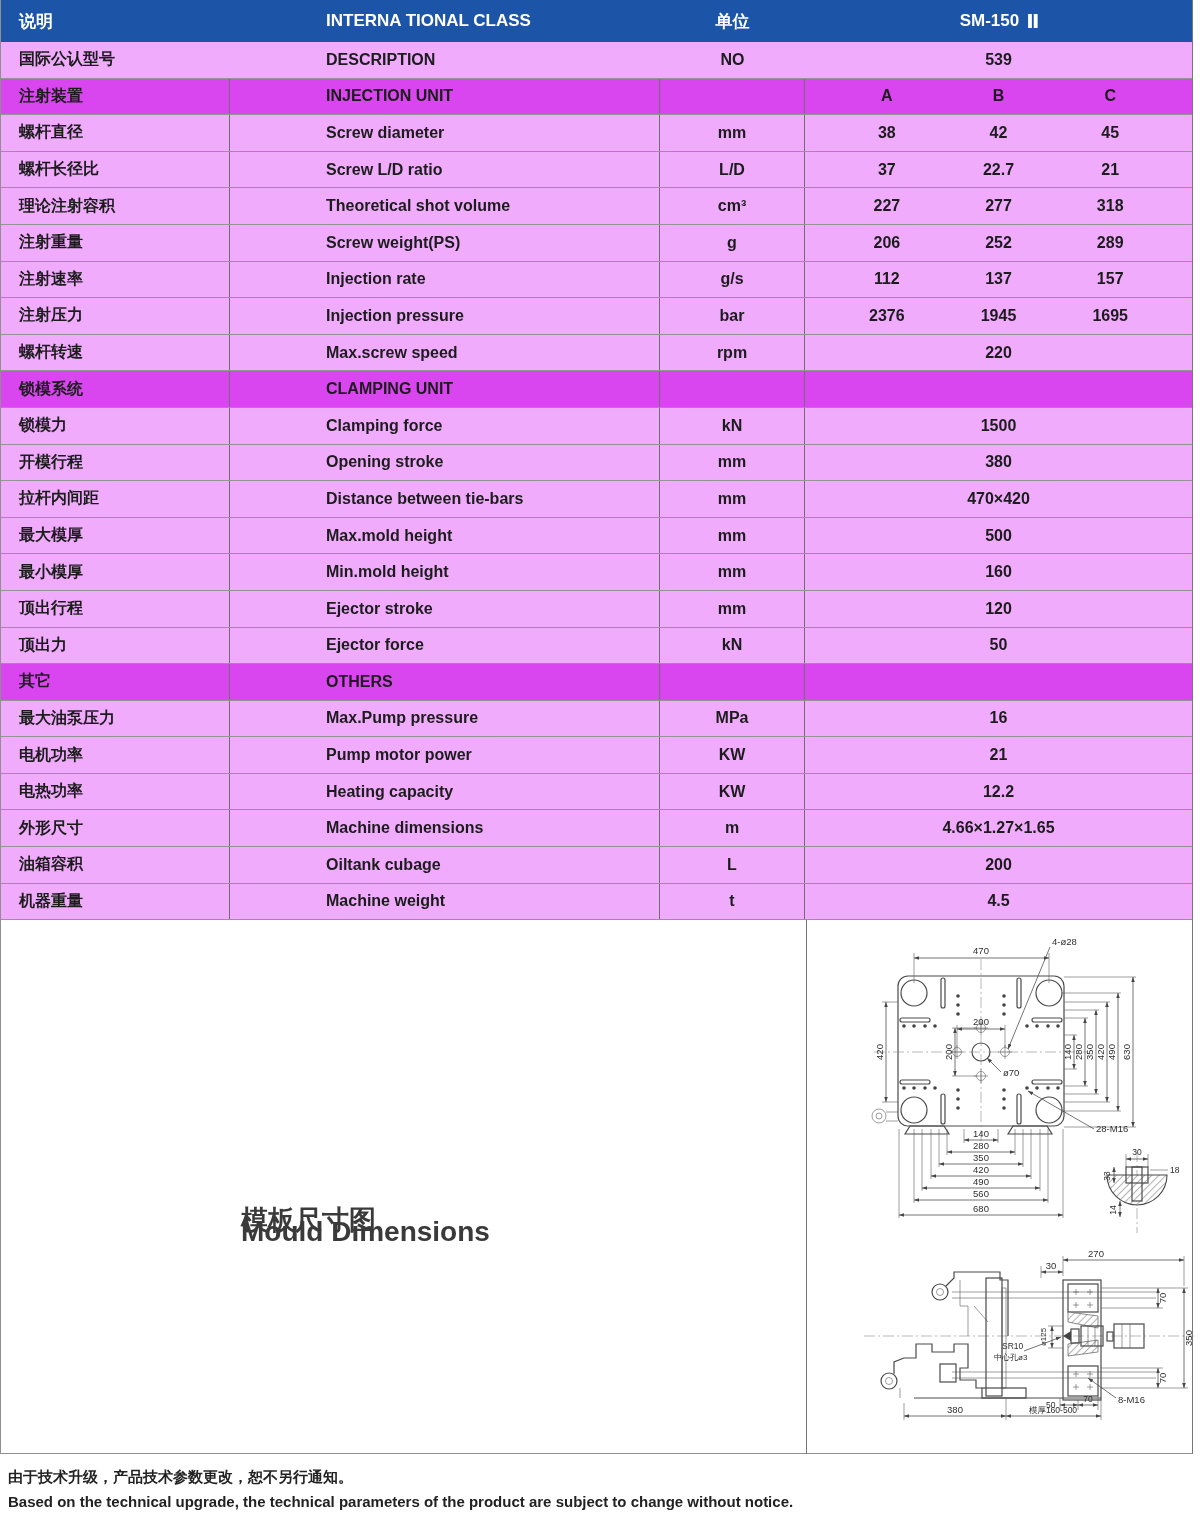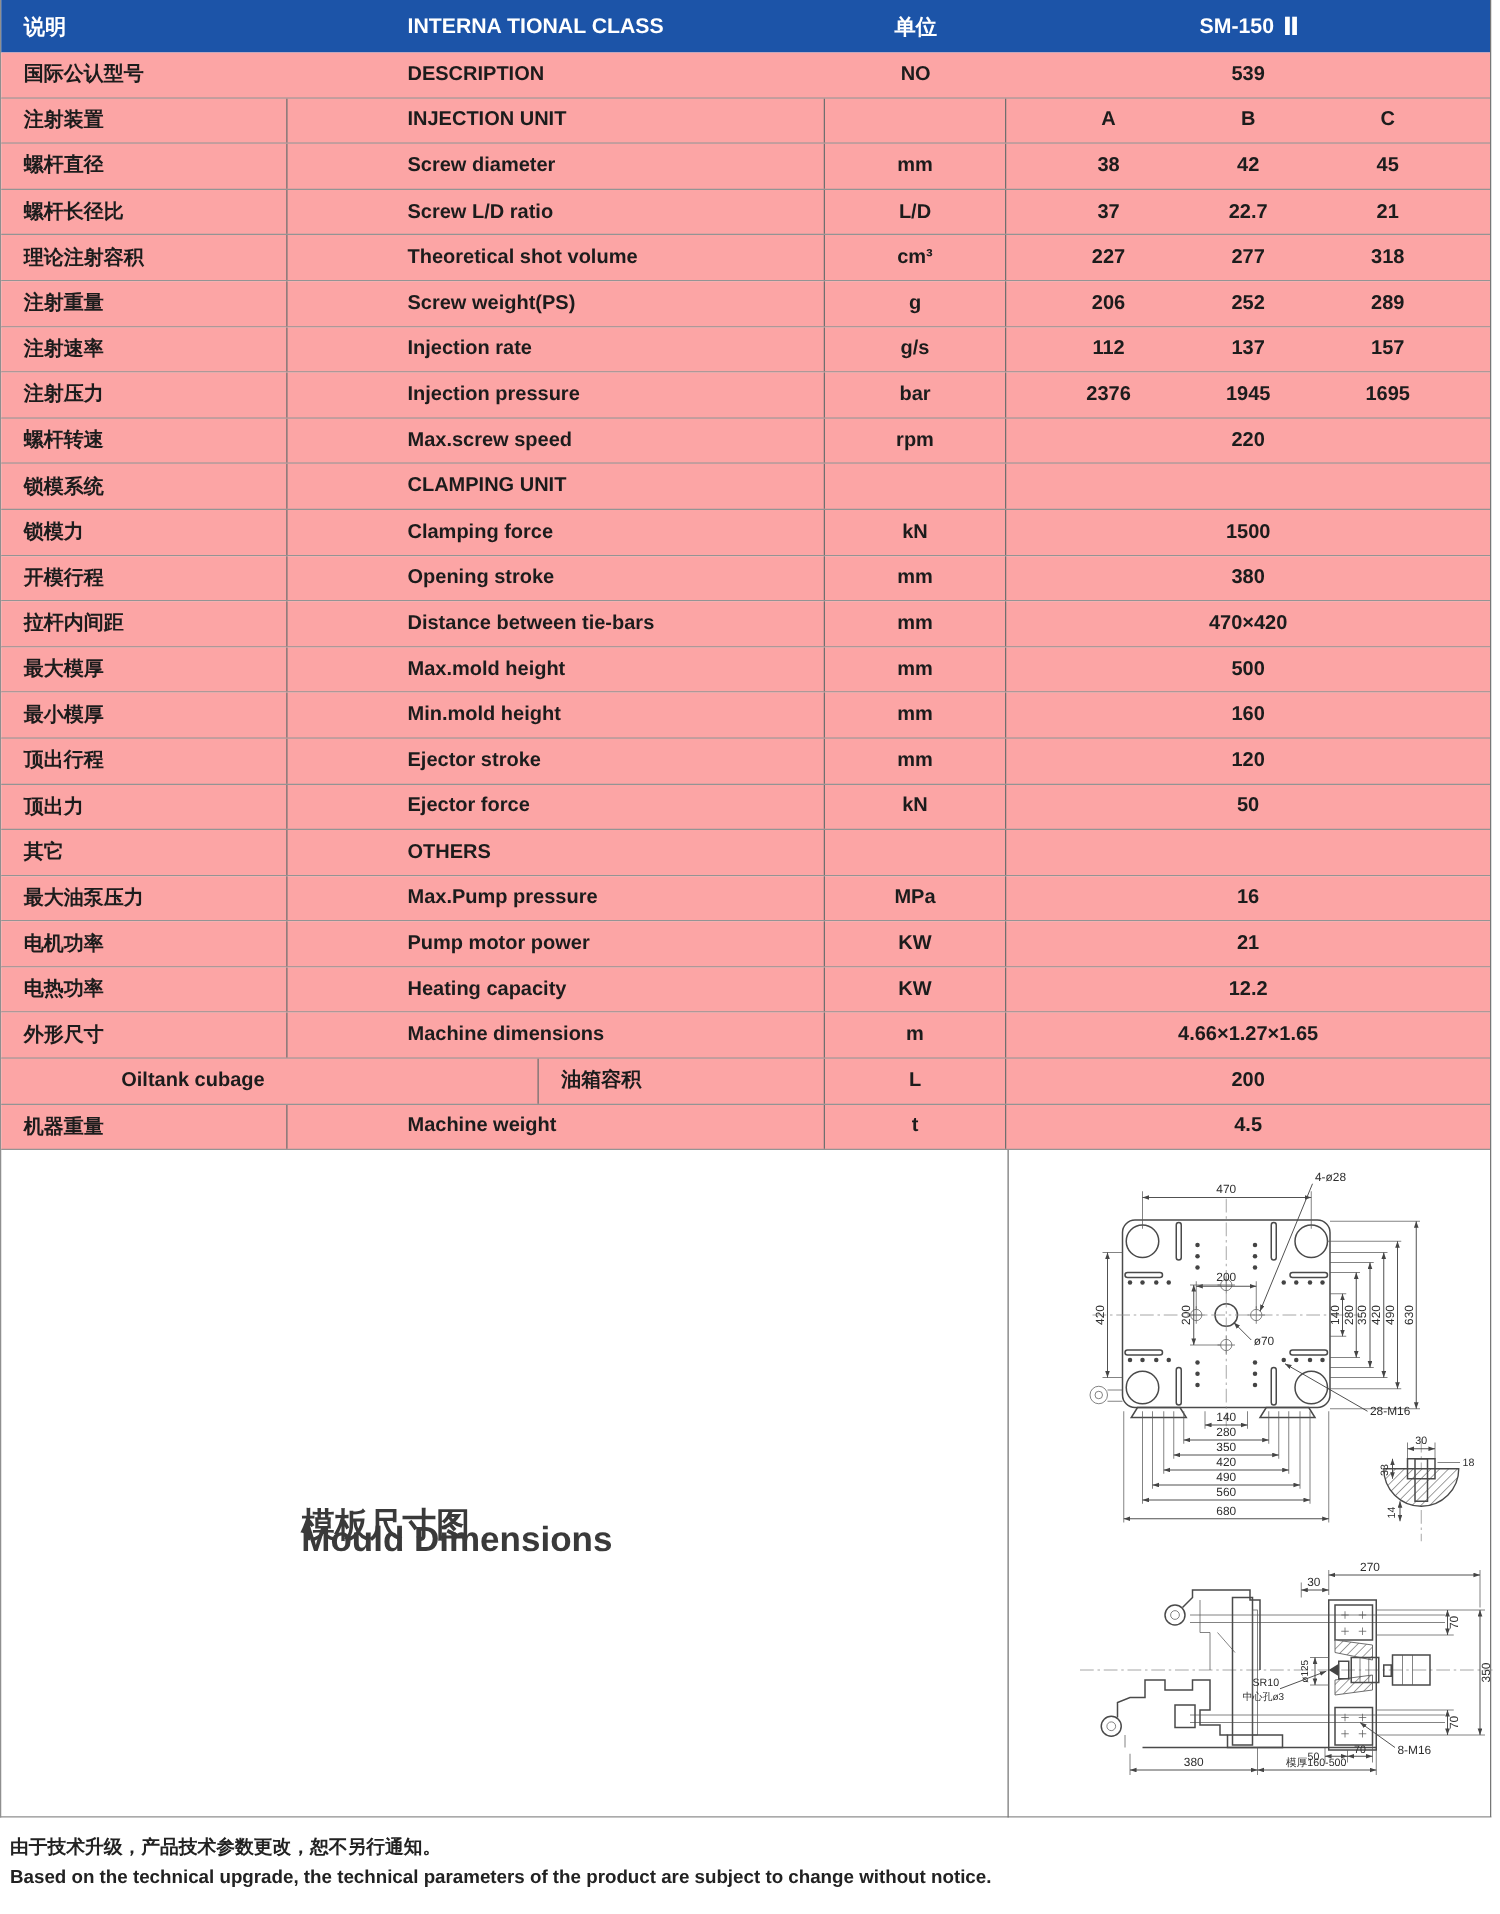--- a/index.html
+++ b/index.html
@@ -1,23 +1,23 @@
 <!DOCTYPE html>
 <html style="--blue: #1c54a8;"><head>
 <meta charset="utf-8">
 <style>
   html,body{margin:0;padding:0;background:#fff;}
   body{width:1200px;height:1531px;position:relative;font-family:"Liberation Sans","DejaVu Sans",sans-serif;}
   #page{position:absolute;left:0;top:0;width:1200px;height:1531px;background:#fff;overflow:hidden;padding-left:16px;}
 
   
   #spec-table{position:absolute;left:0;top:0;width:1193px;border-left:1px solid #8f8f8f;border-right:1px solid #777;box-sizing:border-box;}
-  .trow{display:flex;height:36.6px;box-sizing:border-box;border-bottom:1px solid #949494;background:#fca5a5;}
+  .trow{display:flex;height:36.6px;box-sizing:border-box;border-bottom:1px solid #949494;background:#f0abfc;}
   .trow.header{height:42px;background:var(--blue);border-bottom:none;}
-  .trow.section{background:#fca5a5;}
+  .trow.section{background:#d946ef;}
   .cell{display:flex;align-items:center;box-sizing:border-box;font-size:16px;color:#1c1c1c;font-weight:600;white-space:nowrap;}
   .c1{width:229px;padding-left:18px;}
   .c2{width:430px;padding-left:96px;}
   .c3{width:145px;justify-content:center;padding-left:0;}
   .c4{flex:1;justify-content:center;}
   .trow:not(.plain):not(.header) .c1,
   .trow:not(.plain):not(.header) .c2,
   .trow:not(.plain):not(.header) .c3{border-right:1px solid #6f6f6f;}
   .trow.header .cell{color:#fff;font-weight:700;font-size:17px;}
   .cols3{display:flex;width:100%;padding:0 26px;box-sizing:border-box;}
@@ -260,22 +260,22 @@
         </div>
         <div class="trow data">
           <div class="cell c1">外形尺寸</div>
           <div class="cell c2">Machine dimensions</div>
           <div class="cell c3">m</div>
           <div class="cell c4">
             <div>4.66×1.27×1.65</div>
           </div>
         </div>
         <div class="trow data">
+          <div class="cell c1">油箱容积</div>
           <div class="cell c2">Oiltank cubage</div>
-          <div class="cell c1">油箱容积</div>
           <div class="cell c3">L</div>
           <div class="cell c4">
             <div>200</div>
           </div>
         </div>
         <div class="trow data">
           <div class="cell c1">机器重量</div>
           <div class="cell c2">Machine weight</div>
           <div class="cell c3">t</div>
           <div class="cell c4">

